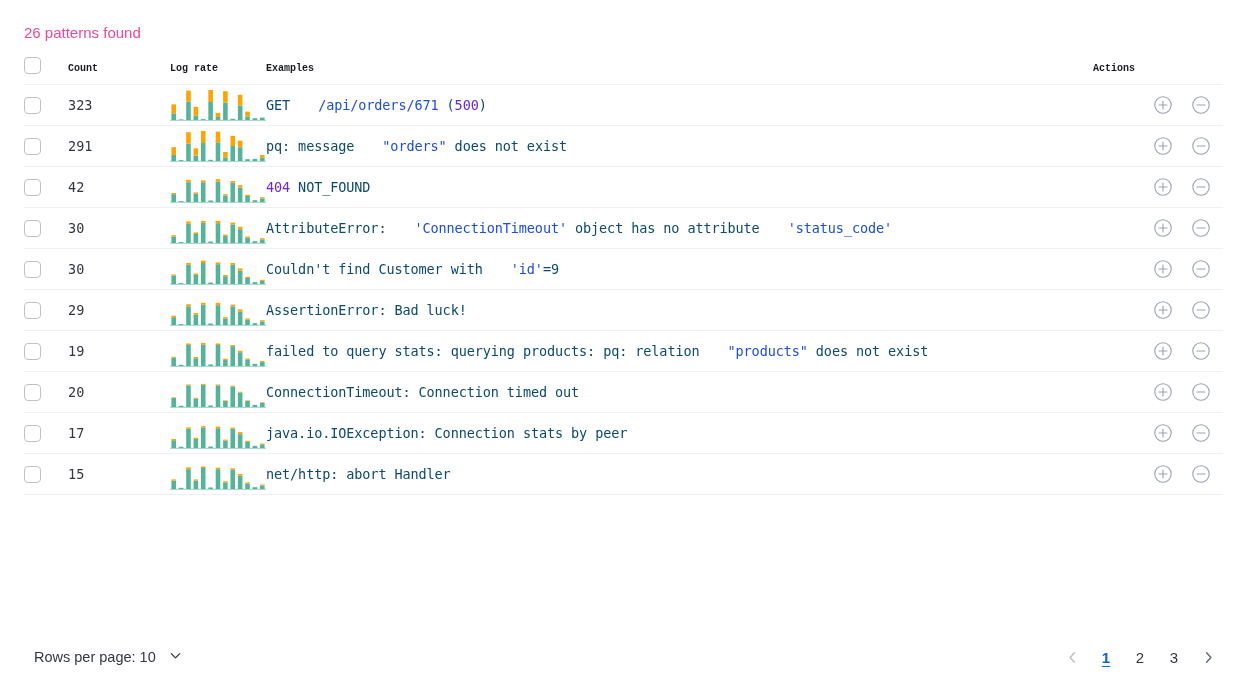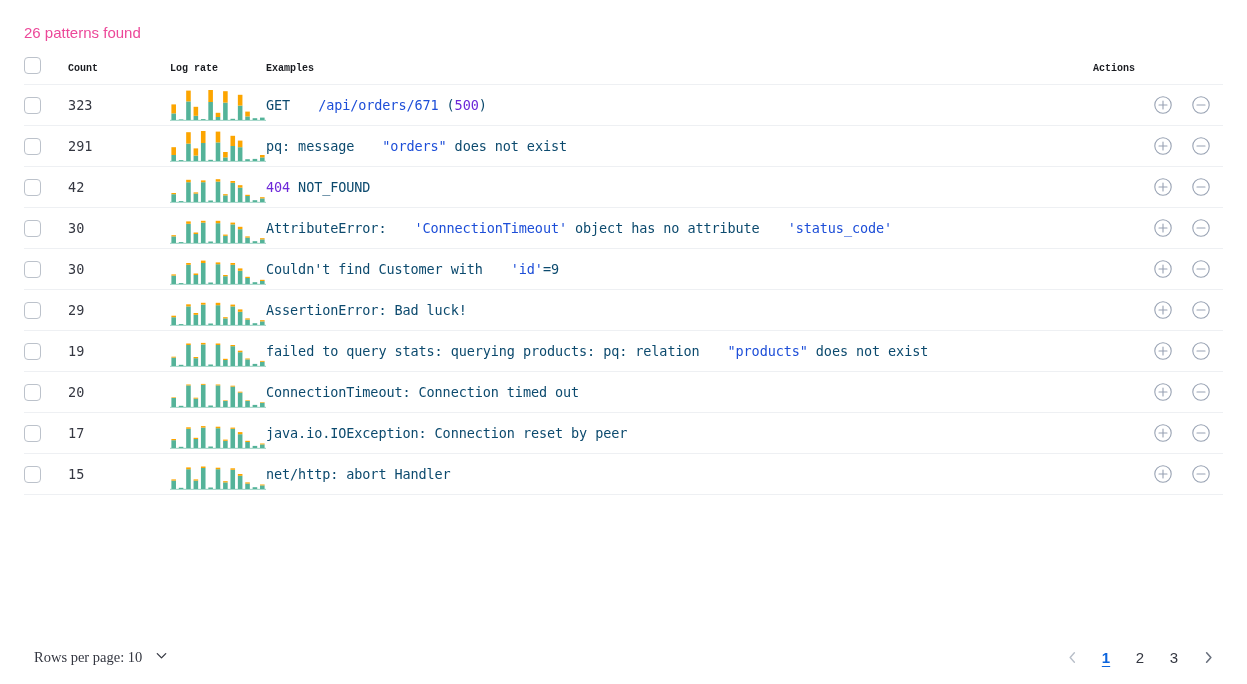--- a/index.html
+++ b/index.html
@@ -165,21 +165,20 @@
     justify-content: space-between;
   }
   .rows-per-page {
     display: flex;
     align-items: center;
     gap: 12px;
     font-size: 14.5px;
     color: #343741;
     cursor: pointer;
     padding-left: 10px;
-    font-family: Liberation Serif, serif;
   }
   .pager {
     display: flex;
     align-items: center;
     gap: 4px;
   }
   .pg {
     min-width: 30px; height: 30px;
     display: flex; align-items: center; justify-content: center;
     font-size: 15px;
@@ -632,21 +631,21 @@
                 <rect x="60.48" y="10.60" width="4.58" height="1.20" fill="#fca500"></rect>
                 <rect x="67.86" y="17.20" width="4.58" height="13.80" fill="#54b399"></rect>
                 <rect x="67.86" y="15.10" width="4.58" height="2.10" fill="#fca500"></rect>
                 <rect x="75.25" y="25.00" width="4.58" height="6.00" fill="#54b399"></rect>
                 <rect x="75.25" y="23.80" width="4.58" height="1.20" fill="#fca500"></rect>
                 <rect x="82.63" y="28.90" width="4.58" height="2.10" fill="#54b399"></rect>
                 <rect x="90.02" y="27.40" width="4.58" height="3.60" fill="#54b399"></rect>
                 <rect x="90.02" y="26.50" width="4.58" height="0.90" fill="#fca500"></rect>
               </svg>
             </td>
-            <td class="c-ex"><span class="example"><span class="tok-kw">java.io.IOException: Connection reset by peer</span></span></td>
+            <td class="c-ex"><span class="example"><span class="tok-kw">java.io.IOException: Connection stats by peer</span></span></td>
             <td class="c-act">
               <div class="actions">
                 <span title="Filter for pattern">
                   <svg class="act-icon" viewBox="0 0 20 20" fill="none" stroke="currentColor" stroke-width="1.1" stroke-linecap="round">
                     <circle cx="10" cy="10" r="8.2"></circle>
                     <path d="M10 6v8M6 10h8"></path>
                   </svg>
                 </span>
                 <span title="Filter out pattern">
                   <svg class="act-icon" viewBox="0 0 20 20" fill="none" stroke="currentColor" stroke-width="1.1" stroke-linecap="round">

